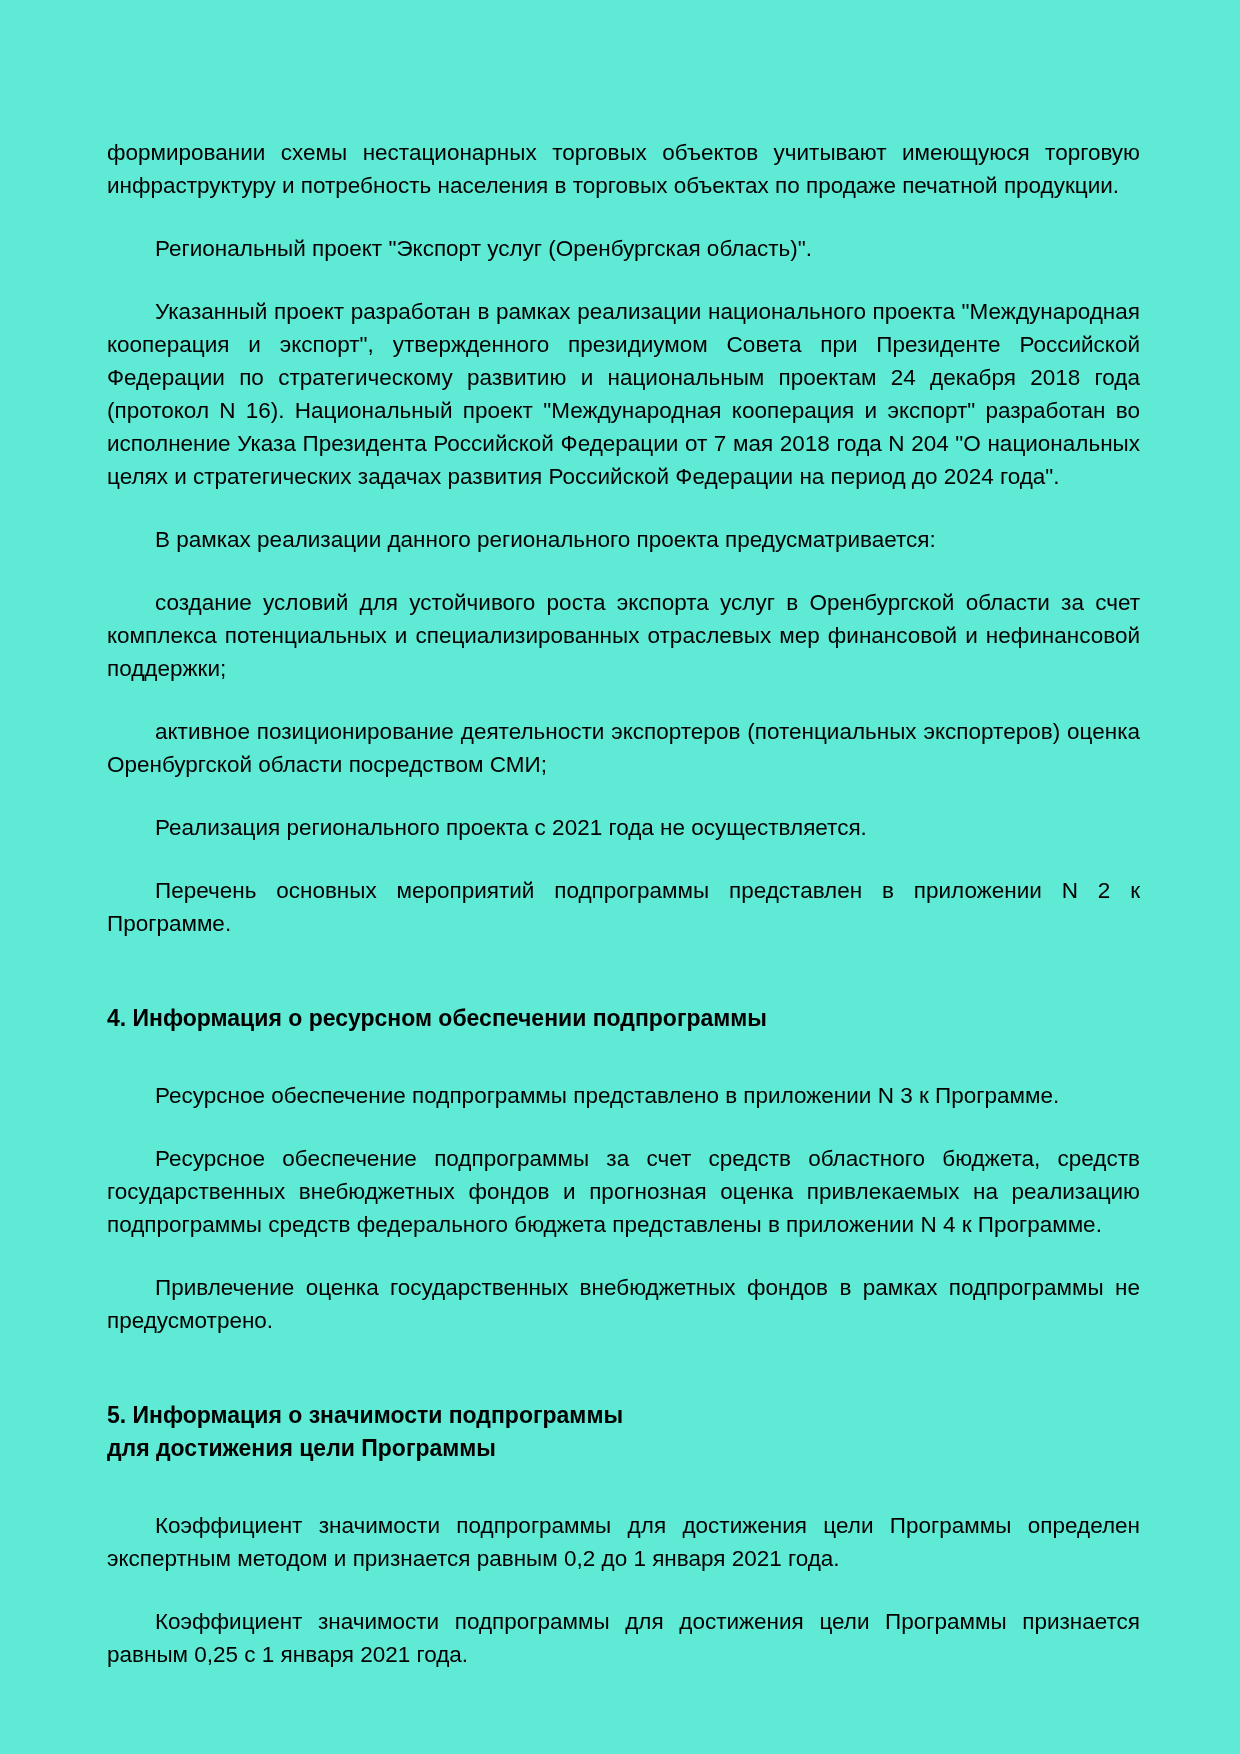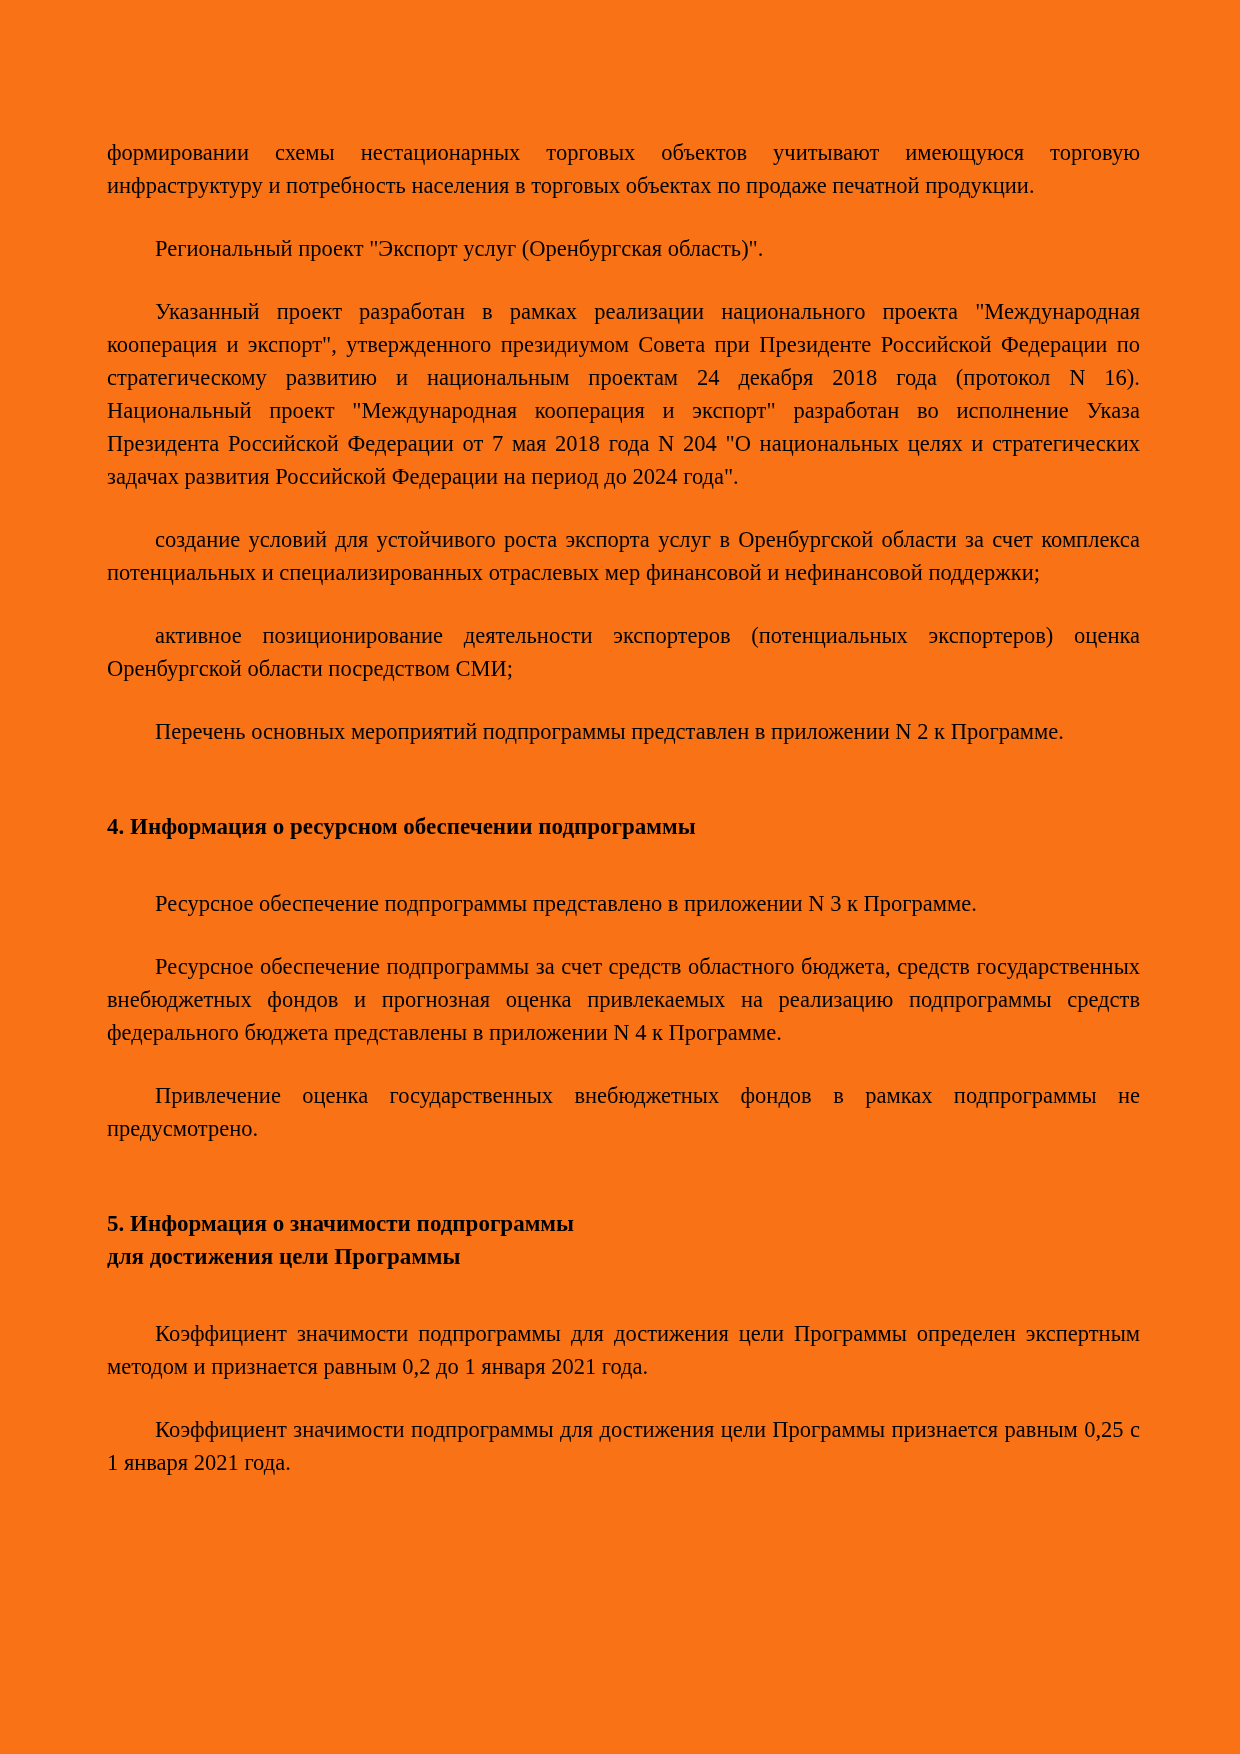--- a/index.html
+++ b/index.html
@@ -4,24 +4,24 @@
 <style>
   html, body {
     margin: 0;
     padding: 0;
     background: #ffffff;
   }
   .page {
     position: relative;
     width: 1240px;
     height: 1754px;
-    background: #f97316;
+    background: #5eead4;
     box-sizing: border-box;
     padding: 136px 100px 40px 107px;
-    font-family: Liberation Serif, serif;
+    font-family: Liberation Sans, sans-serif;
     font-size: 22.5px;
     line-height: 33px;
     color: #000000;
     overflow: hidden;
   }
   .para {
     margin: 30px 0;
     text-align: justify;
     text-indent: 48px;
   }
@@ -37,22 +37,24 @@
     font-size: 23px;
   }
 </style>
 </head>
 <body>
 
 <div class="page">
   <p class="para no-indent">формировании схемы нестационарных торговых объектов учитывают имеющуюся торговую инфраструктуру и потребность населения в торговых объектах по продаже печатной продукции.</p>
   <p class="para">Региональный проект "Экспорт услуг (Оренбургская область)".</p>
   <p class="para">Указанный проект разработан в рамках реализации национального проекта "Международная кооперация и экспорт", утвержденного президиумом Совета при Президенте Российской Федерации по стратегическому развитию и национальным проектам 24 декабря 2018 года (протокол N 16). Национальный проект "Международная кооперация и экспорт" разработан во исполнение Указа Президента Российской Федерации от 7 мая 2018 года N 204 "О национальных целях и стратегических задачах развития Российской Федерации на период до 2024 года".</p>
+  <p class="para">В рамках реализации данного регионального проекта предусматривается:</p>
   <p class="para">создание условий для устойчивого роста экспорта услуг в Оренбургской области за счет комплекса потенциальных и специализированных отраслевых мер финансовой и нефинансовой поддержки;</p>
   <p class="para">активное позиционирование деятельности экспортеров (потенциальных экспортеров) оценка Оренбургской области посредством СМИ;</p>
+  <p class="para">Реализация регионального проекта с 2021 года не осуществляется.</p>
   <p class="para">Перечень основных мероприятий подпрограммы представлен в приложении N 2 к Программе.</p>
   <h2 class="heading">4. Информация о ресурсном обеспечении подпрограммы</h2>
   <p class="para">Ресурсное обеспечение подпрограммы представлено в приложении N 3 к Программе.</p>
   <p class="para">Ресурсное обеспечение подпрограммы за счет средств областного бюджета, средств государственных внебюджетных фондов и прогнозная оценка привлекаемых на реализацию подпрограммы средств федерального бюджета представлены в приложении N 4 к Программе.</p>
   <p class="para">Привлечение оценка государственных внебюджетных фондов в рамках подпрограммы не предусмотрено.</p>
   <h2 class="heading">5. Информация о значимости подпрограммы
 для достижения цели Программы</h2>
   <p class="para">Коэффициент значимости подпрограммы для достижения цели Программы определен экспертным методом и признается равным 0,2 до 1 января 2021 года.</p>
   <p class="para">Коэффициент значимости подпрограммы для достижения цели Программы признается равным 0,25 с 1 января 2021 года.</p>
 

